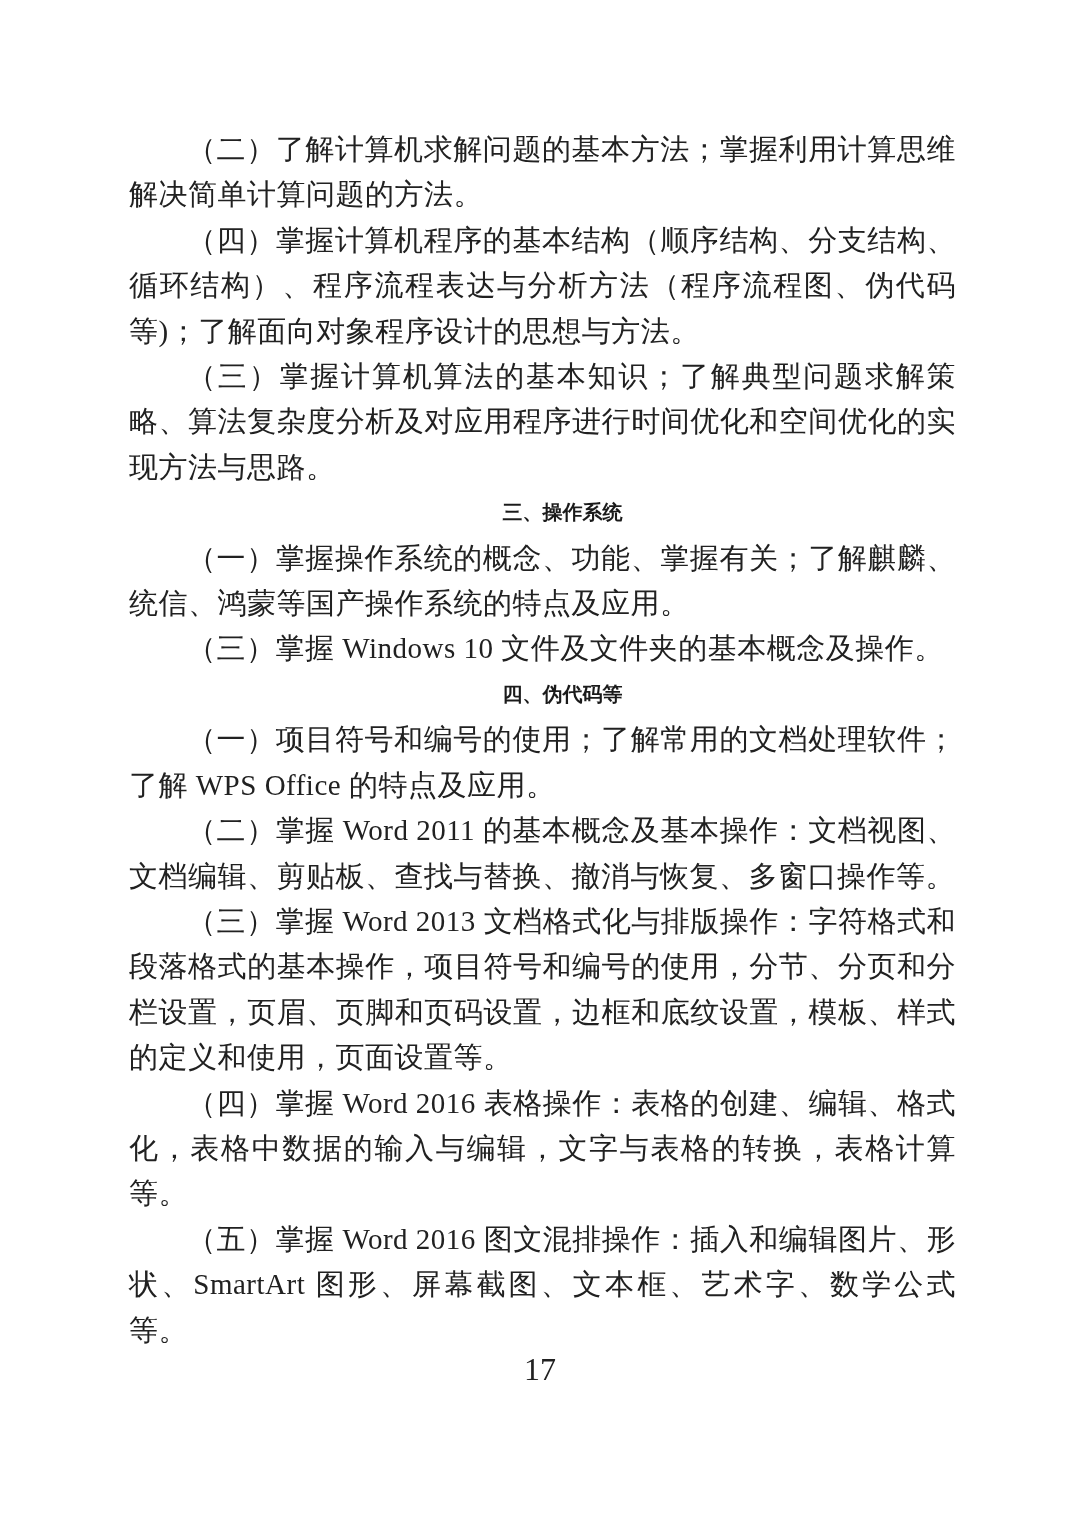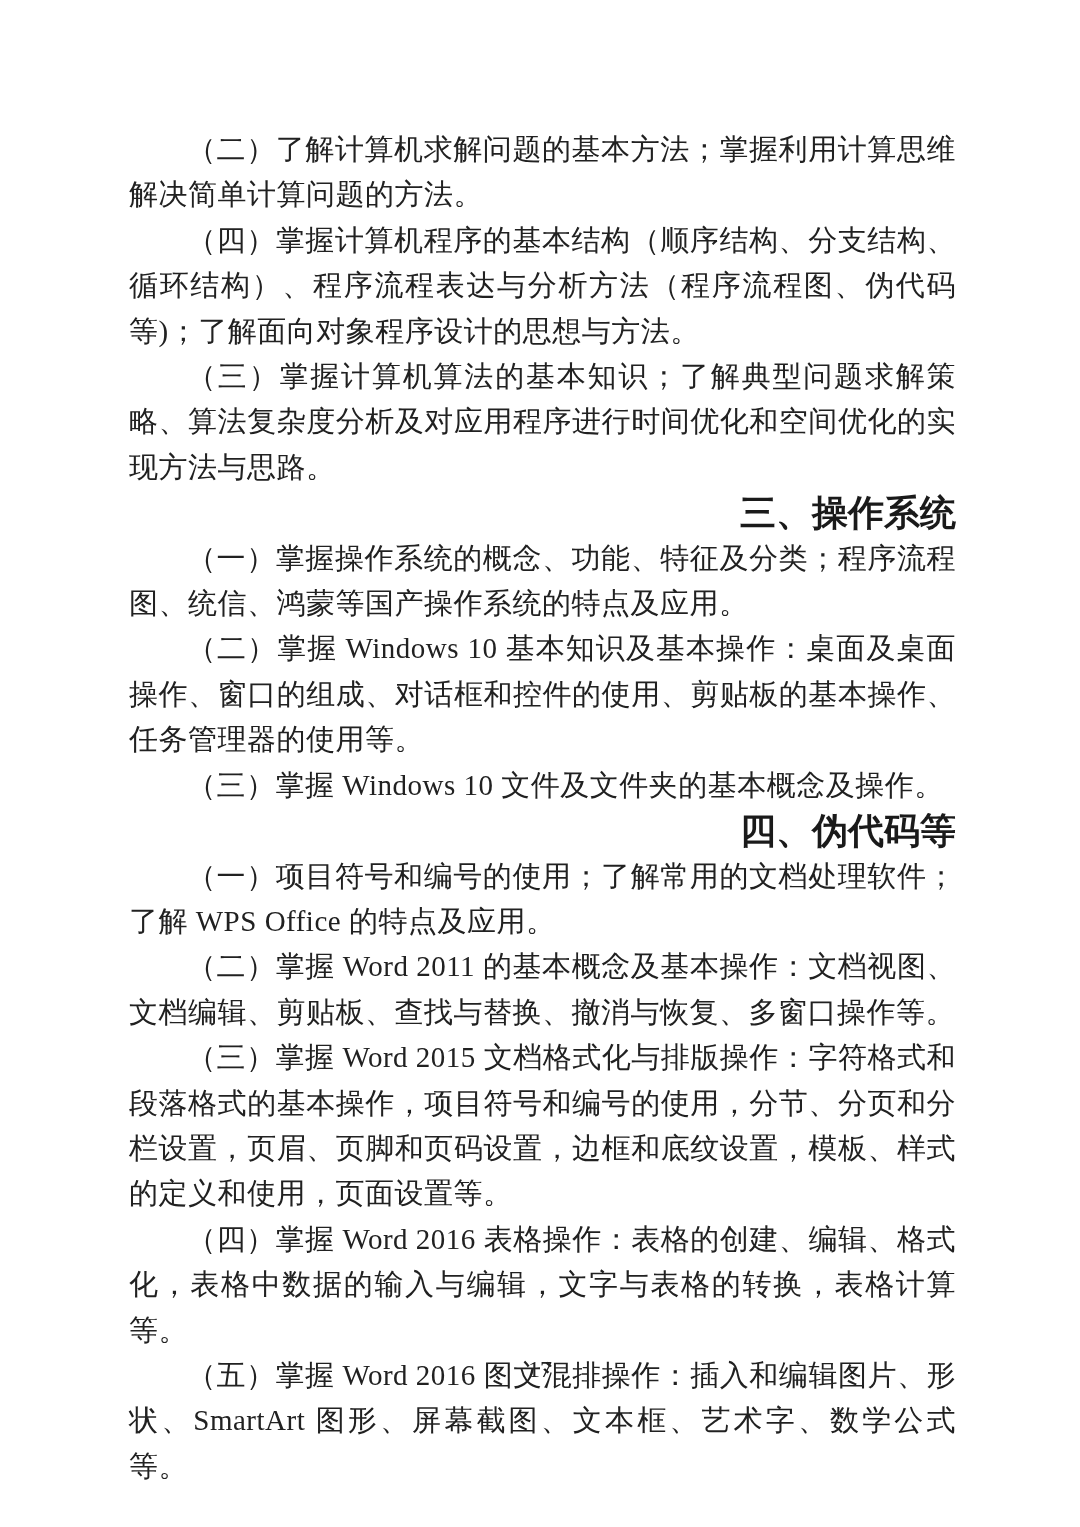--- a/index.html
+++ b/index.html
@@ -31,50 +31,49 @@
     line-height: 45.4px;
     color: #212121;
     text-align: justify;
     text-align-last: left;
     text-justify: inter-ideograph;
     letter-spacing: 0.5px;
   }
   p.heading {
     font-family: "Liberation Sans", "DejaVu Sans", sans-serif;
     font-weight: 700;
-    font-size: 36px;
+    font-size: 20px;
     line-height: 45.4px;
     color: #1a1a1a;
-    text-align: right;
+    text-align: center;
   }
   .page-number {
     position: absolute;
     top: 1352px;
     left: 0;
     width: 100%;
     text-align: center;
     font-family: "Liberation Serif", "DejaVu Serif", serif;
-    font-size: 24px;
+    font-size: 32px;
     line-height: 34px;
     color: #212121;
   }
 </style>
 </head>
 <body>
 
 <div class="page">
   <div class="content">
     <p class="body">（二）了解计算机求解问题的基本方法；掌握利用计算思维解决简单计算问题的方法。</p>
     <p class="body">（四）掌握计算机程序的基本结构（顺序结构、分支结构、循环结构）、程序流程表达与分析方法（程序流程图、伪代码等)；了解面向对象程序设计的思想与方法。</p>
     <p class="body">（三）掌握计算机算法的基本知识；了解典型问题求解策略、算法复杂度分析及对应用程序进行时间优化和空间优化的实现方法与思路。</p>
     <p class="heading">三、操作系统</p>
-    <p class="body">（一）掌握操作系统的概念、功能、特征及分类；程序流程图、统信、鸿蒙等国产操作系统的特点及应用。</p>
-    <p class="body">（二）掌握 Windows 10 基本知识及基本操作：桌面及桌面操作、窗口的组成、对话框和控件的使用、剪贴板的基本操作、任务管理器的使用等。</p>
+    <p class="body">（一）掌握操作系统的概念、功能、掌握有关；了解麒麟、统信、鸿蒙等国产操作系统的特点及应用。</p>
     <p class="body">（三）掌握 Windows 10 文件及文件夹的基本概念及操作。</p>
     <p class="heading">四、伪代码等</p>
     <p class="body">（一）项目符号和编号的使用；了解常用的文档处理软件；了解 WPS Office 的特点及应用。</p>
     <p class="body">（二）掌握 Word 2011 的基本概念及基本操作：文档视图、文档编辑、剪贴板、查找与替换、撤消与恢复、多窗口操作等。</p>
-    <p class="body">（三）掌握 Word 2015 文档格式化与排版操作：字符格式和段落格式的基本操作，项目符号和编号的使用，分节、分页和分栏设置，页眉、页脚和页码设置，边框和底纹设置，模板、样式的定义和使用，页面设置等。</p>
+    <p class="body">（三）掌握 Word 2013 文档格式化与排版操作：字符格式和段落格式的基本操作，项目符号和编号的使用，分节、分页和分栏设置，页眉、页脚和页码设置，边框和底纹设置，模板、样式的定义和使用，页面设置等。</p>
     <p class="body">（四）掌握 Word 2016 表格操作：表格的创建、编辑、格式化，表格中数据的输入与编辑，文字与表格的转换，表格计算等。</p>
     <p class="body">（五）掌握 Word 2016 图文混排操作：插入和编辑图片、形状、SmartArt 图形、屏幕截图、文本框、艺术字、数学公式等。</p>
   </div>
   <div class="page-number">17</div>
 </div>
 
 </body></html>

